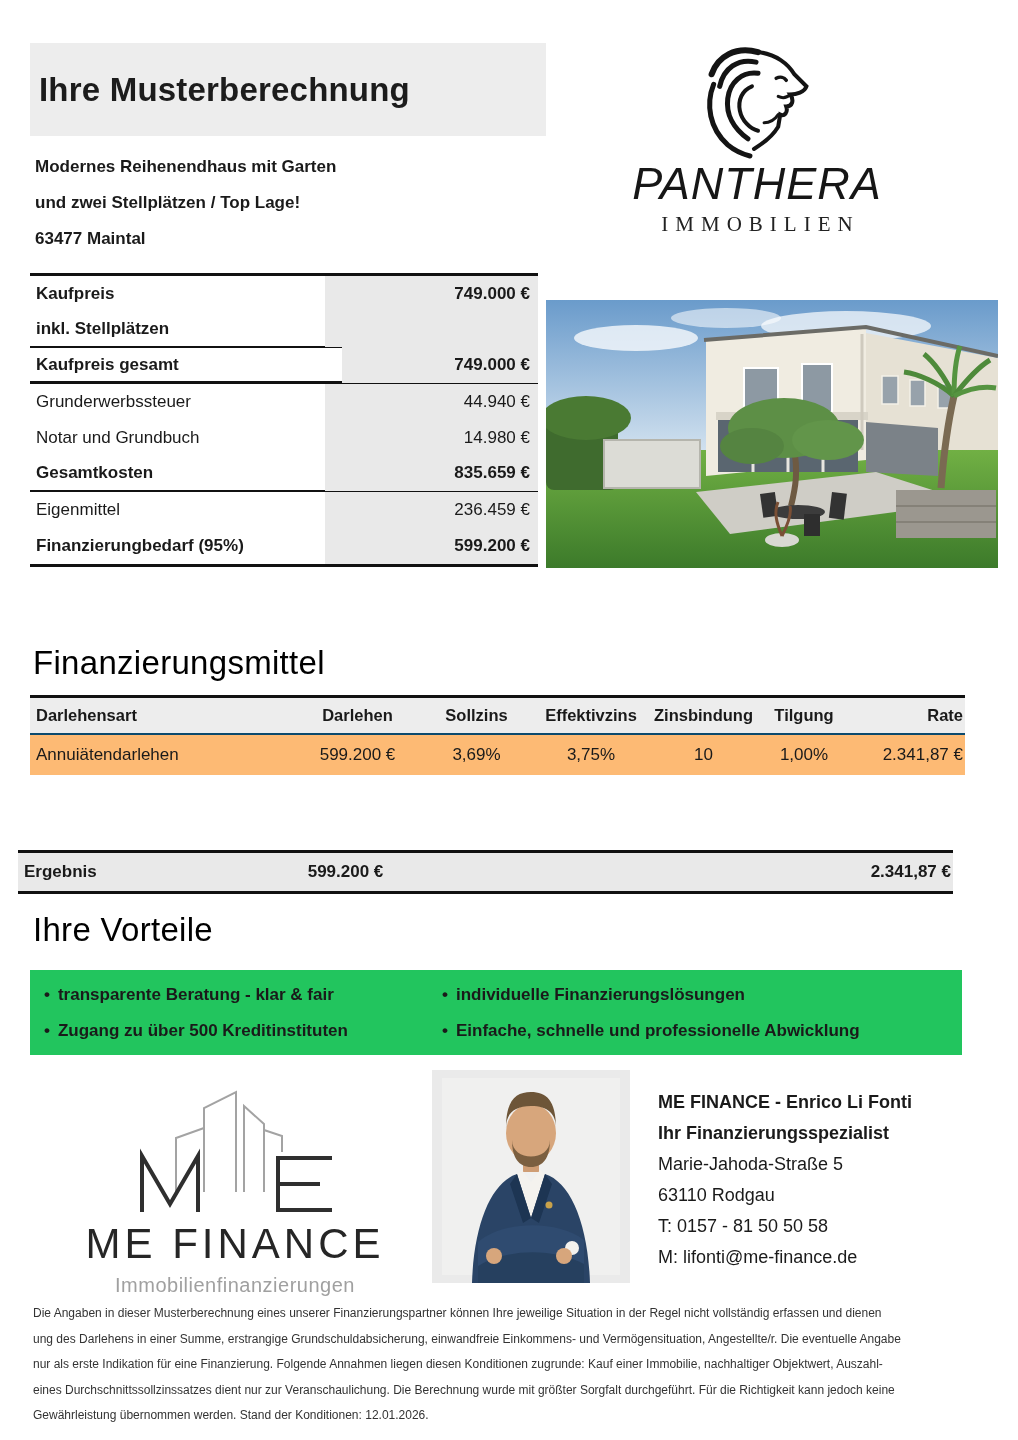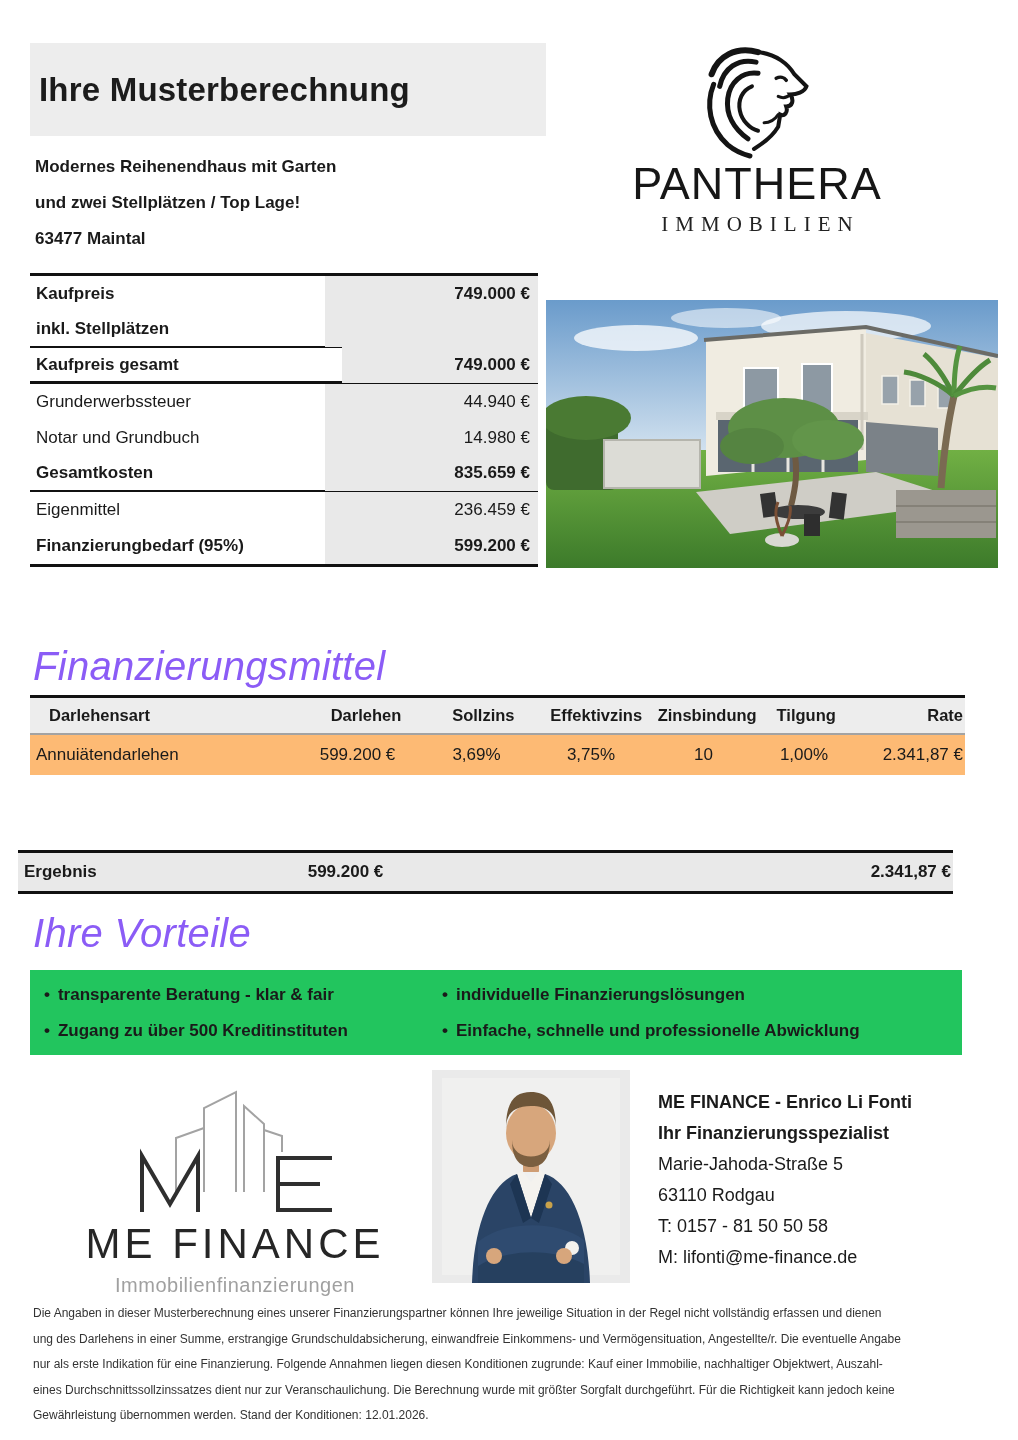--- a/index.html
+++ b/index.html
@@ -7,21 +7,21 @@
   .page { position:relative; width:1018px; height:1440px; background:#fff; overflow:hidden; margin:8px auto; }
 
   
   .title-box { position:absolute; left:30px; top:35px; width:516px; height:93px;
                background:#ededed; display:flex; align-items:center; }
   .title-box h1 { font-size:33px; font-weight:600; letter-spacing:.2px; padding-left:9px; color:#1c1c1c; }
 
   .brand { position:absolute; left:612px; top:36px; width:290px; display:flex;
            flex-direction:column; align-items:center; }
   .brand-lion { width:132px; height:116px; }
-  .brand-name { font-size:45px; font-weight:500; letter-spacing:1px; color:#161616; line-height:44px; margin-top:2px;}
+  .brand-name { font-size:45px; font-weight:500; letter-spacing:1px; color:#161616; line-height:44px; margin-top:2px;font-style:italic;}
   .brand-sub  { font-family:"Liberation Serif", serif; font-size:21px; letter-spacing:7px;
                 color:#222; margin-top:6px; text-indent:7px;}
 
   .property { position:absolute; left:35px; top:150px; width:480px; }
   .property div { font-size:17px; font-weight:700; line-height:17px; margin-bottom:19px; }
   .property div:last-child { margin-bottom:0; }
 
   
   .cost-table { position:absolute; left:30px; top:265px; width:508px;
                 border-top:3px solid #111; border-bottom:3px solid #111; }
@@ -30,26 +30,26 @@
   .cost-row .val { width:213px; height:36px; background:#e9e9e9; display:flex;
                    align-items:center; justify-content:flex-end; padding-right:8px; font-size:17px; }
   .cost-row.b .lbl, .cost-row.b .val { font-weight:700; }
   .cost-row.div2 { border-bottom:2px solid #111; }
   .cost-row.div3 { border-bottom:3px solid #111;gap:41px; }
 
   
   .photo { position:absolute; left:546px; top:292px; width:452px; height:268px; }
 
   
-  .fin-heading, .benefits-heading { position:absolute; left:33px; font-size:40px;
-        font-weight:400; color:#8b5cf6; letter-spacing:.3px;font-style:italic; }
+  .fin-heading, .benefits-heading { position:absolute; left:33px; font-size:33px;
+        font-weight:400; color:#000000; letter-spacing:.3px; }
   .fin-heading { top:636px; }
   .fin-table { position:absolute; left:30px; top:687px; width:935px; border-top:3px solid #111; }
   .fin-row { display:flex; align-items:center; }
-  .fin-row.head { height:37px; background:#ededed; border-bottom:2px solid #a3a3a3; font-weight:700; font-size:16.5px;padding-left:13px; }
+  .fin-row.head { height:37px; background:#ededed; border-bottom:2px solid #0c4a6e; font-weight:700; font-size:16.5px; }
   .fin-row.data { height:40px; font-size:17px; background:#fdba74; }
   .c1 { width:262px; padding-left:6px; text-align:left; }
   .c2 { width:131px; text-align:center; }
   .c3 { width:107px; text-align:center; }
   .c4 { width:122px; text-align:center; }
   .c5 { width:103px; text-align:center; }
   .c6 { width:98px;  text-align:center; }
   .c7 { width:112px; text-align:right; padding-right:2px; }
 
   .result-row { position:absolute; left:18px; top:842px; width:935px; height:44px;

